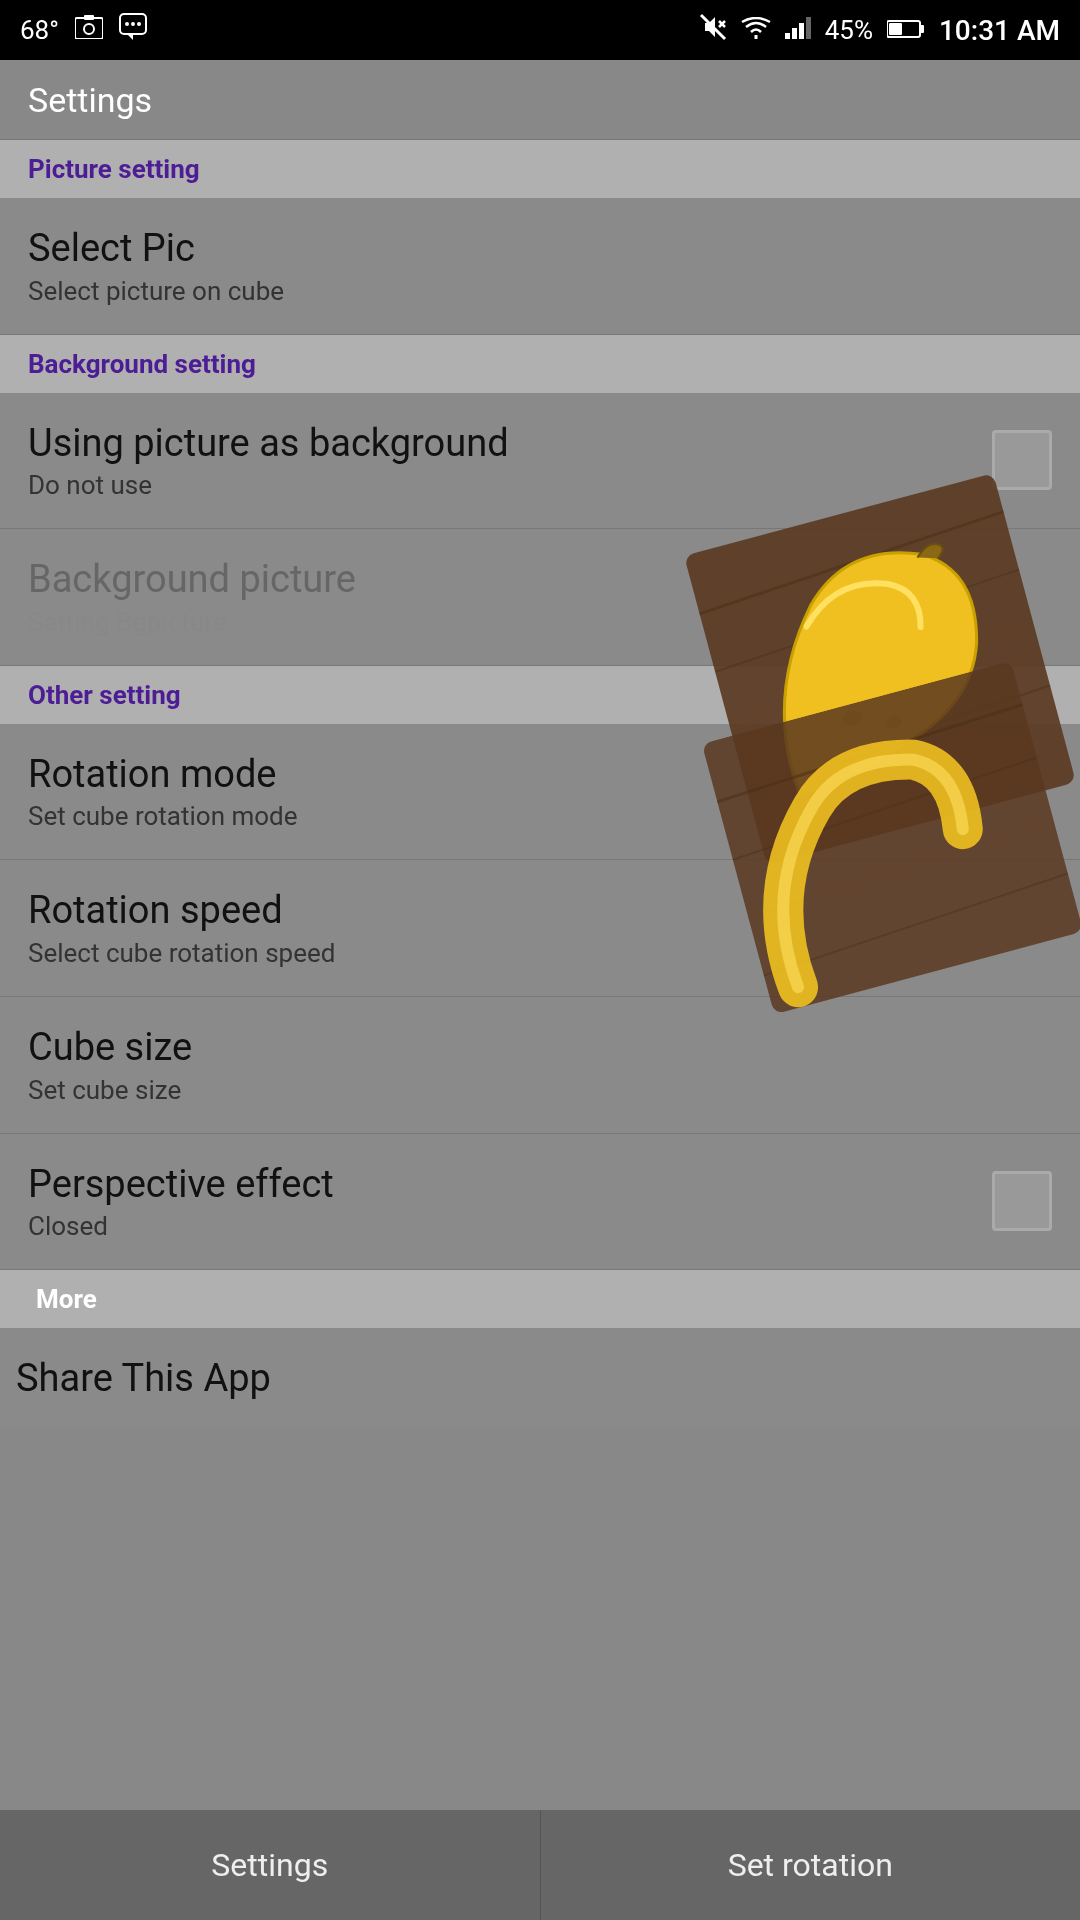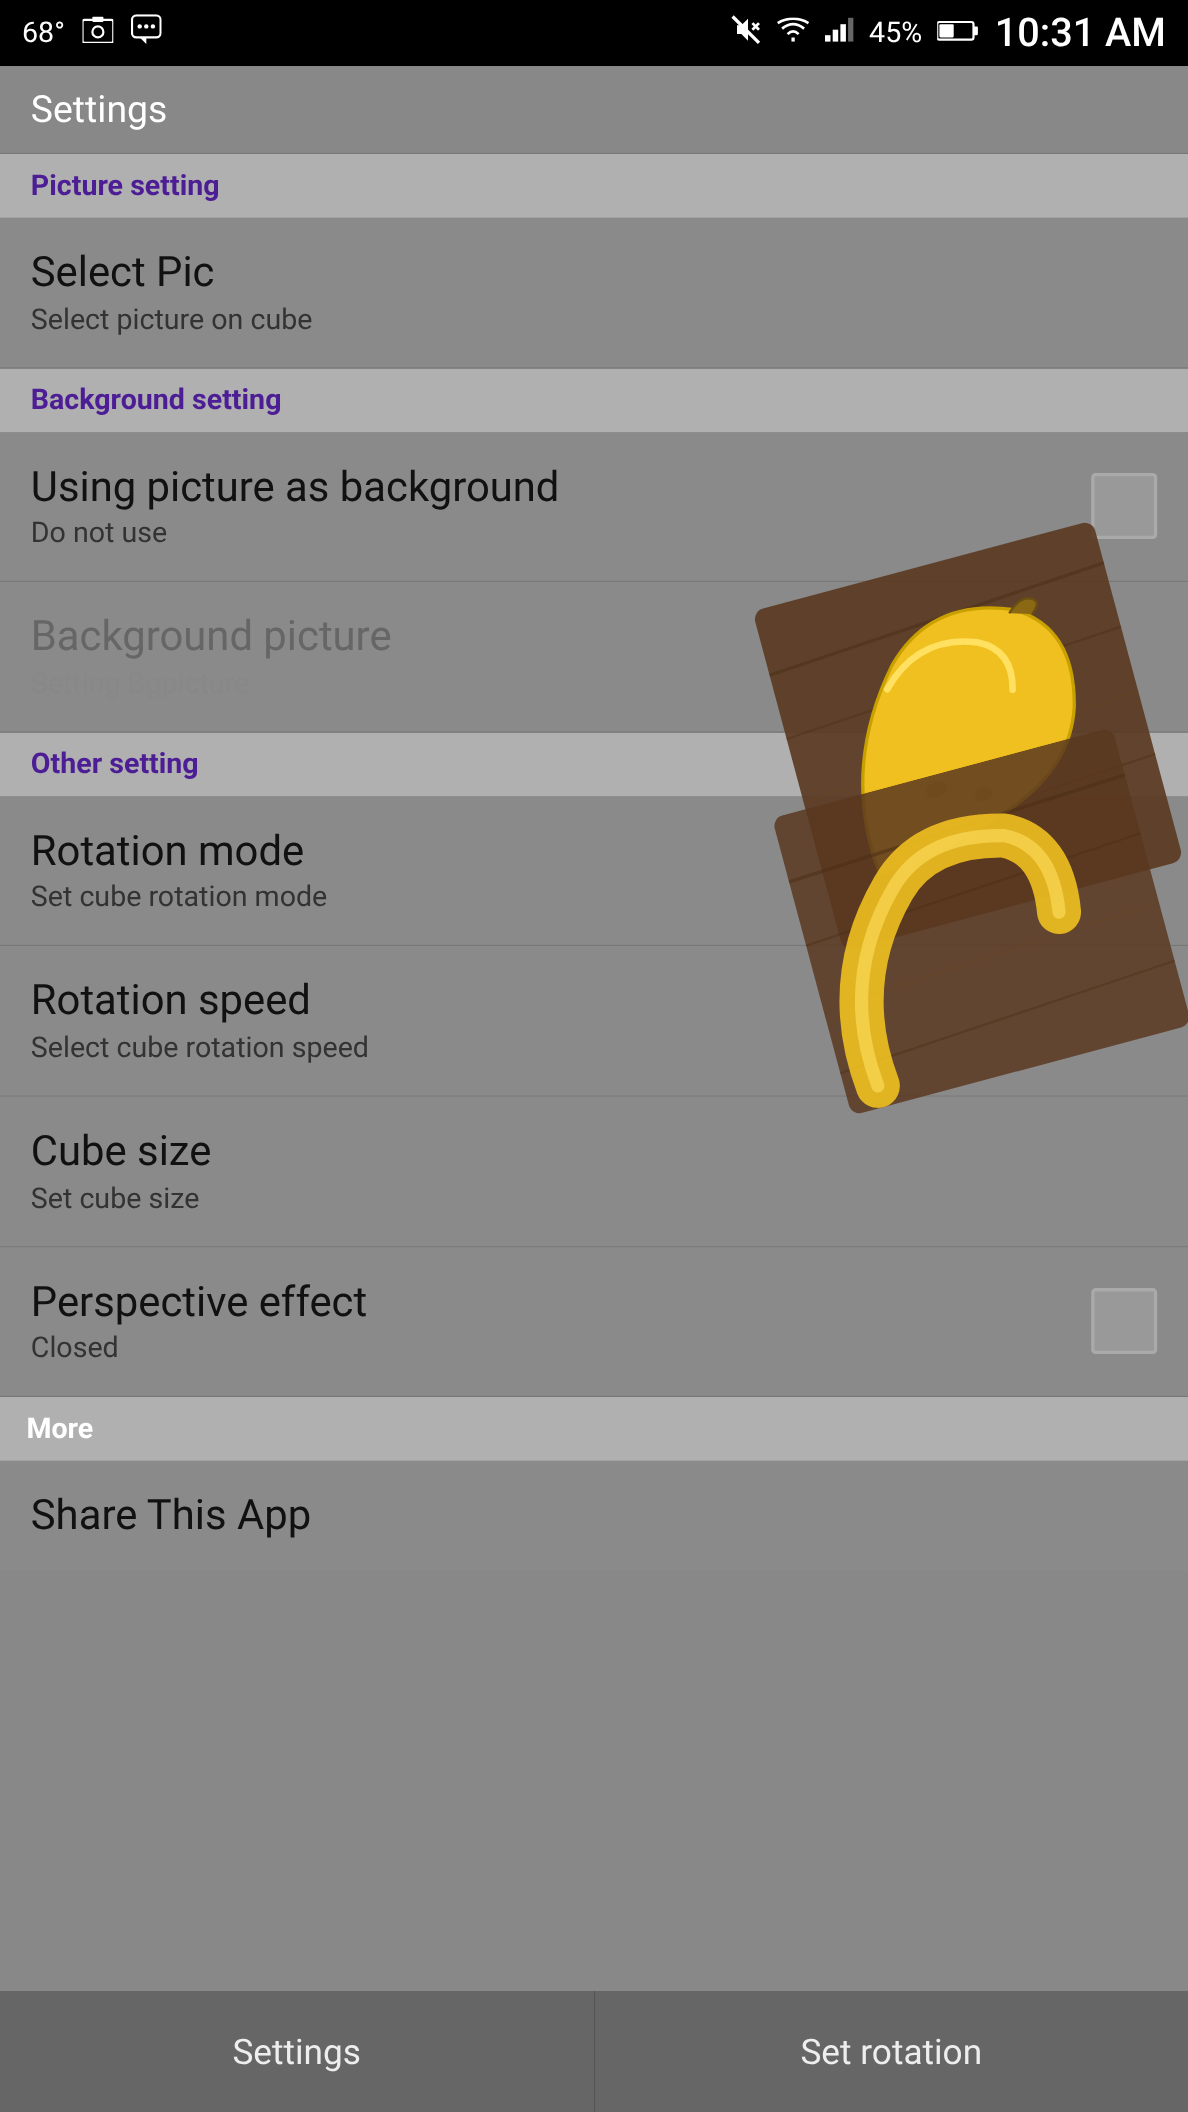--- a/index.html
+++ b/index.html
@@ -29,21 +29,21 @@
       display: flex;
       align-items: center;
       gap: 16px;
     }
     .status-right {
       display: flex;
       align-items: center;
       gap: 14px;
     }
     .status-temp { font-size: 26px; }
-    .status-time { font-size: 36px; font-weight: 500; }
+    .status-time { font-size: 28px; font-weight: 500; }
 
     
     #app-bar {
       width: 1080px;
       height: 80px;
       background: #888;
       display: flex;
       align-items: center;
       padding: 0 28px;
       border-bottom: 1px solid #777;
@@ -131,33 +131,33 @@
     }
     .bottom-btn-label {
       font-size: 32px;
       color: #eee;
       font-weight: 400;
     }
 
     
     .more-section {
       background: #b0b0b0;
-      padding: 14px 24px;
+      padding: 14px 36px;
     }
     .more-text {
       font-size: 26px;
       font-weight: 700;
       color: #fff;
     }
 
     
     .setting-row-partial {
       width: 100%;
       background: #8a8a8a;
-      padding: 28px 28px;
+      padding: 28px 16px;
       min-height: 60px;
     }
     .setting-row-partial-title {
       font-size: 38px;
       color: #111;
     }
 
     
     #content {
       padding-bottom: 110px;

